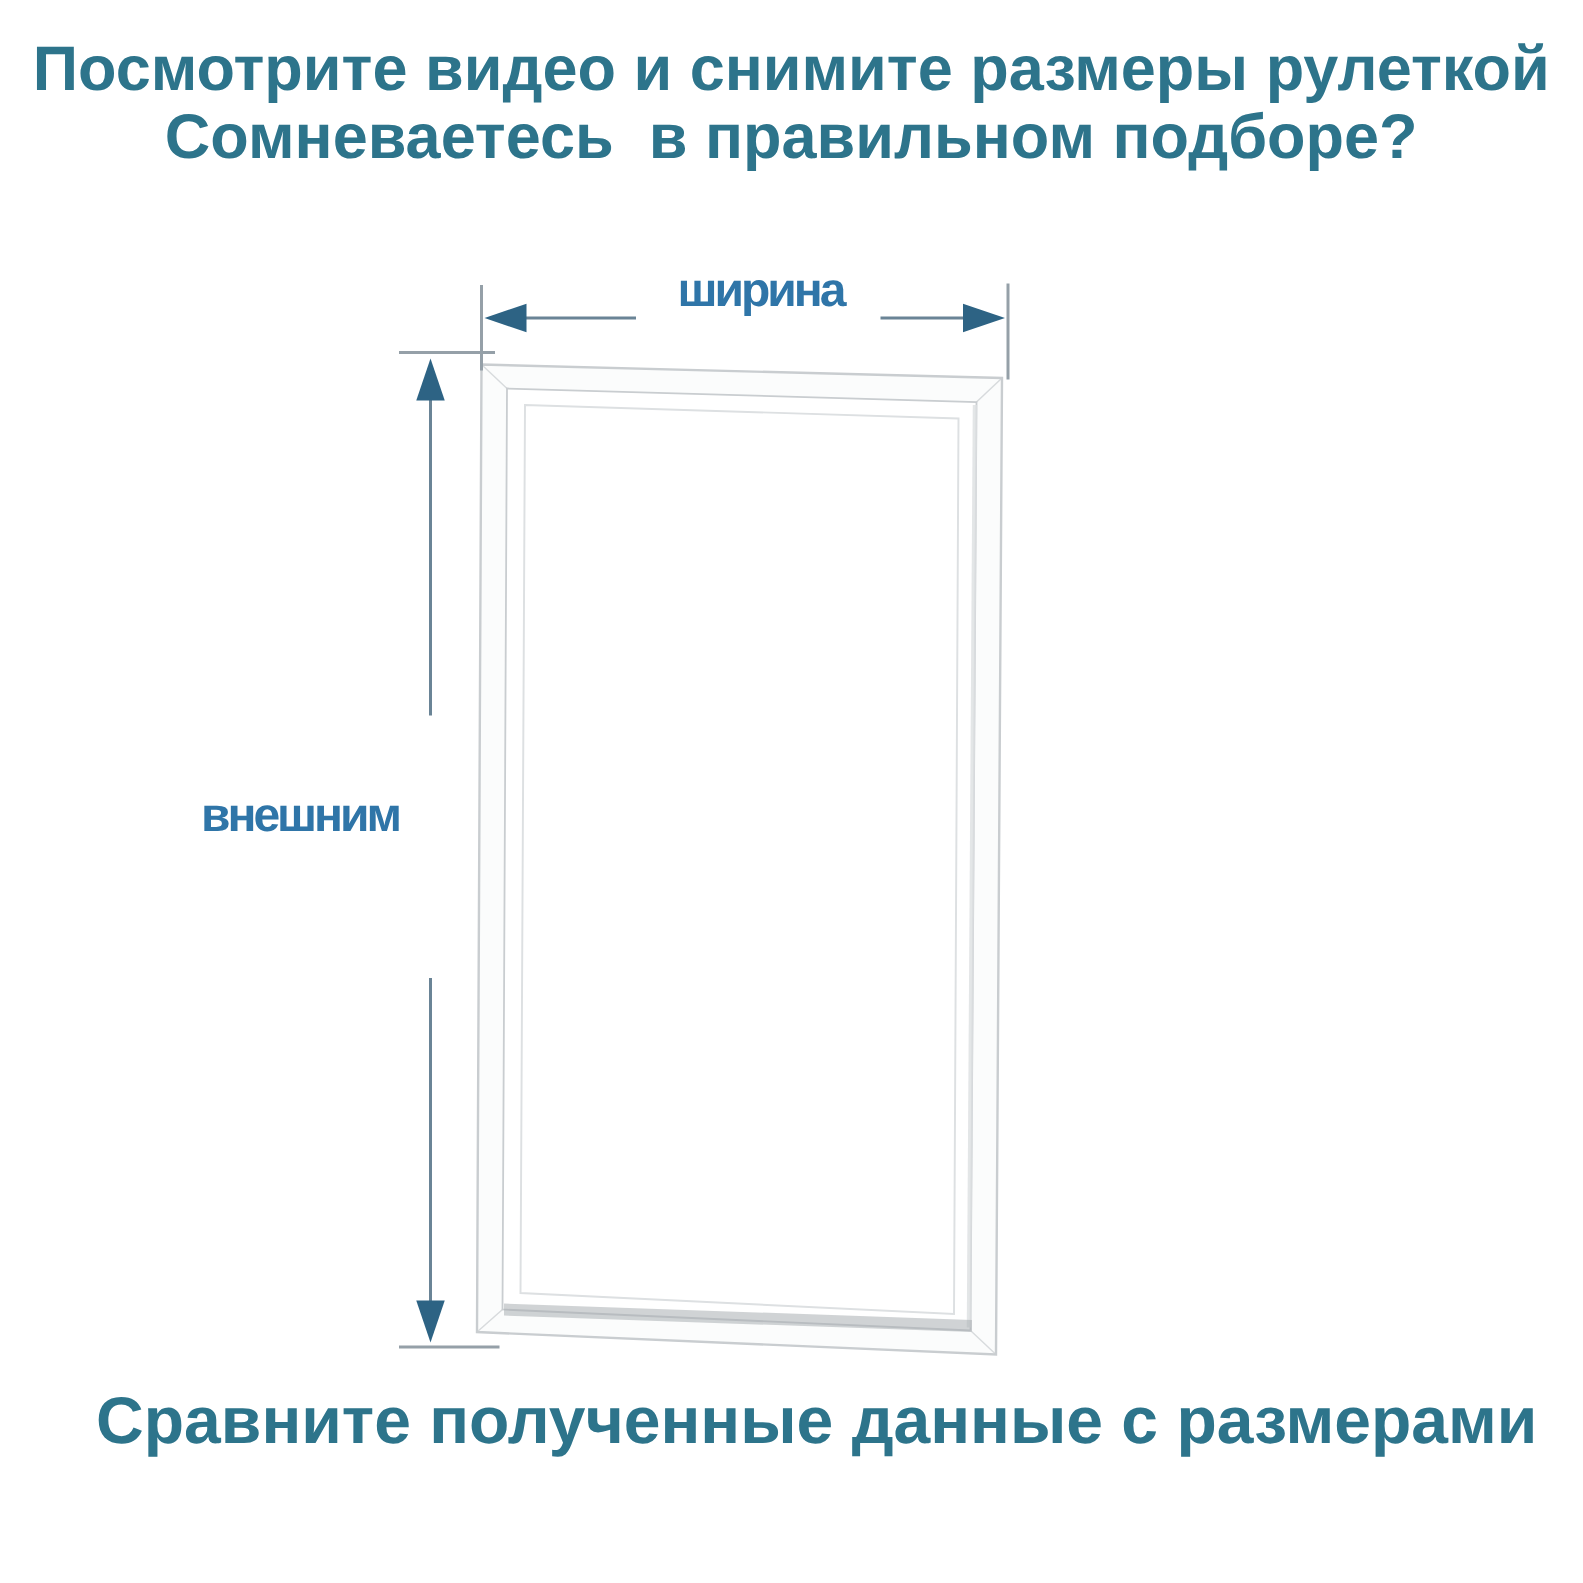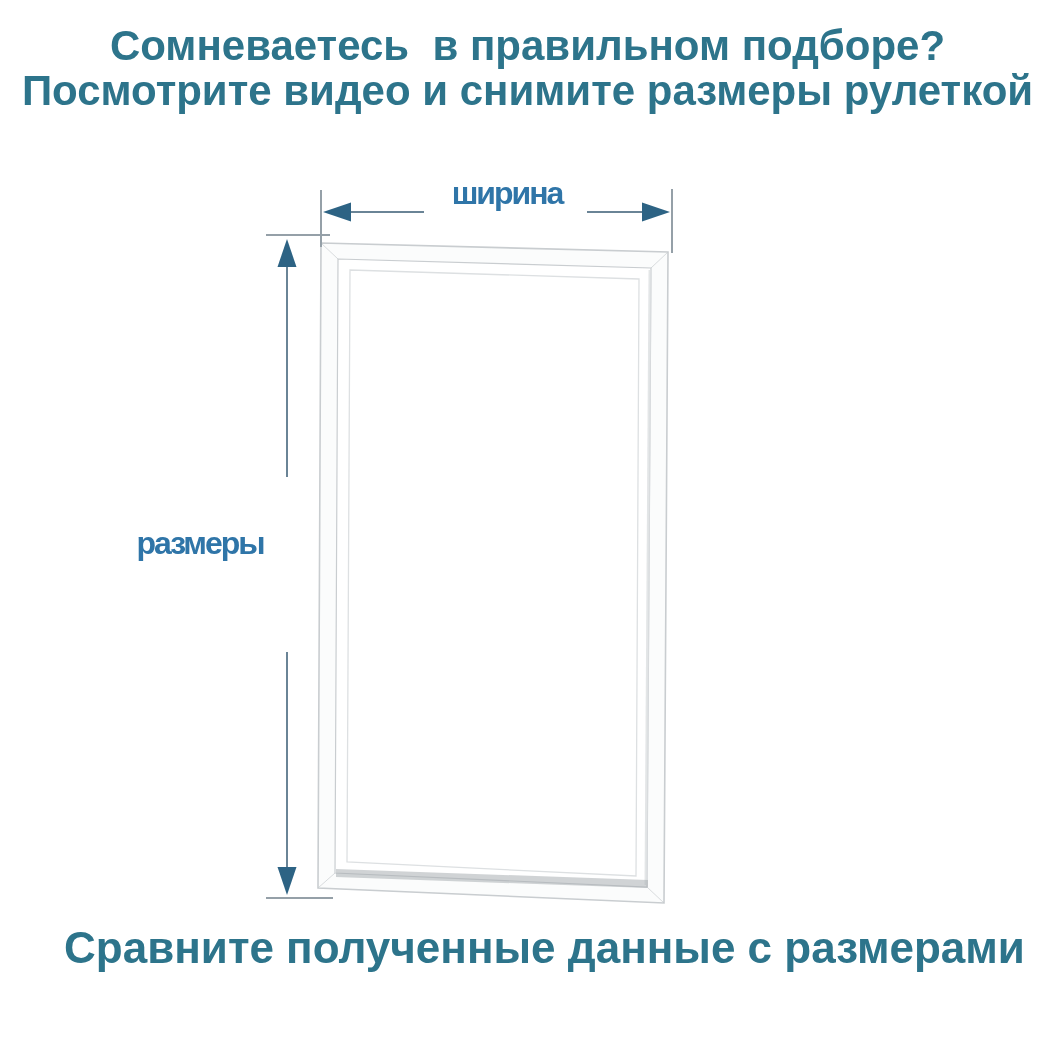--- a/index.html
+++ b/index.html
@@ -47,22 +47,22 @@
   .width-label { left: 382px; top: 170px; width: 250px; }
   .height-label { left: 90px;  top: 520px; width: 220px; }
   svg.diagram { position: absolute; left: 0; top: 0; }
 </style>
 </head>
 <body>
 
 <div class="canvas">
 
   <div class="heading">
+    <div class="line">Посмотрите видео и снимите размеры рулеткой</div>
     <div class="line">Сомневаетесь  в правильном подборе?</div>
-    <div class="line">Посмотрите видео и снимите размеры рулеткой</div>
   </div>
 
   <svg class="diagram" width="1055" height="1055" viewBox="0 0 1055 1055">
 
     <g>
       <path d="M321,243 L668,252 L664,903 L318,888 Z M338,259 L651,268 L647,887 L335,873 Z" fill="#fbfcfc" fill-rule="evenodd" stroke="none"></path>
       <polygon points="321,243 668,252 664,903 318,888" fill="none" stroke="var(--gasket_edge)" stroke-width="1.6"></polygon>
       <polygon points="338,259 651,268 647,887 335,873" fill="none" stroke="var(--gasket_edge)" stroke-width="1.2"></polygon>
       <polygon points="350,270 639,279 636,876 347,862" fill="none" stroke="var(--gasket_lip)" stroke-width="1.3"></polygon>
       <line x1="650" y1="270" x2="646" y2="885" stroke="var(--gasket_lip)" stroke-width="3" opacity="0.8"></line>
@@ -86,19 +86,19 @@
       <line x1="266" y1="235" x2="330" y2="235" stroke="var(--ext_line)" stroke-width="2"></line>
       <line x1="266" y1="898" x2="333" y2="898" stroke="var(--ext_line)" stroke-width="2"></line>
       <line x1="287" y1="264" x2="287" y2="477" stroke="var(--dim_line)" stroke-width="2"></line>
       <line x1="287" y1="652" x2="287" y2="870" stroke="var(--dim_line)" stroke-width="2"></line>
       <polygon points="287,239 277.5,267 296.5,267" fill="var(--arrowhead)"></polygon>
       <polygon points="287,895 277.5,867 296.5,867" fill="var(--arrowhead)"></polygon>
     </g>
   </svg>
 
   <div class="dim-label width-label">ширина</div>
-  <div class="dim-label height-label">размеры</div>
+  <div class="dim-label height-label">внешним</div>
 
   <div class="footer">
     <div class="line">Сравните полученные данные с размерами</div>
   </div>
 
 </div>
 
 </body></html>

